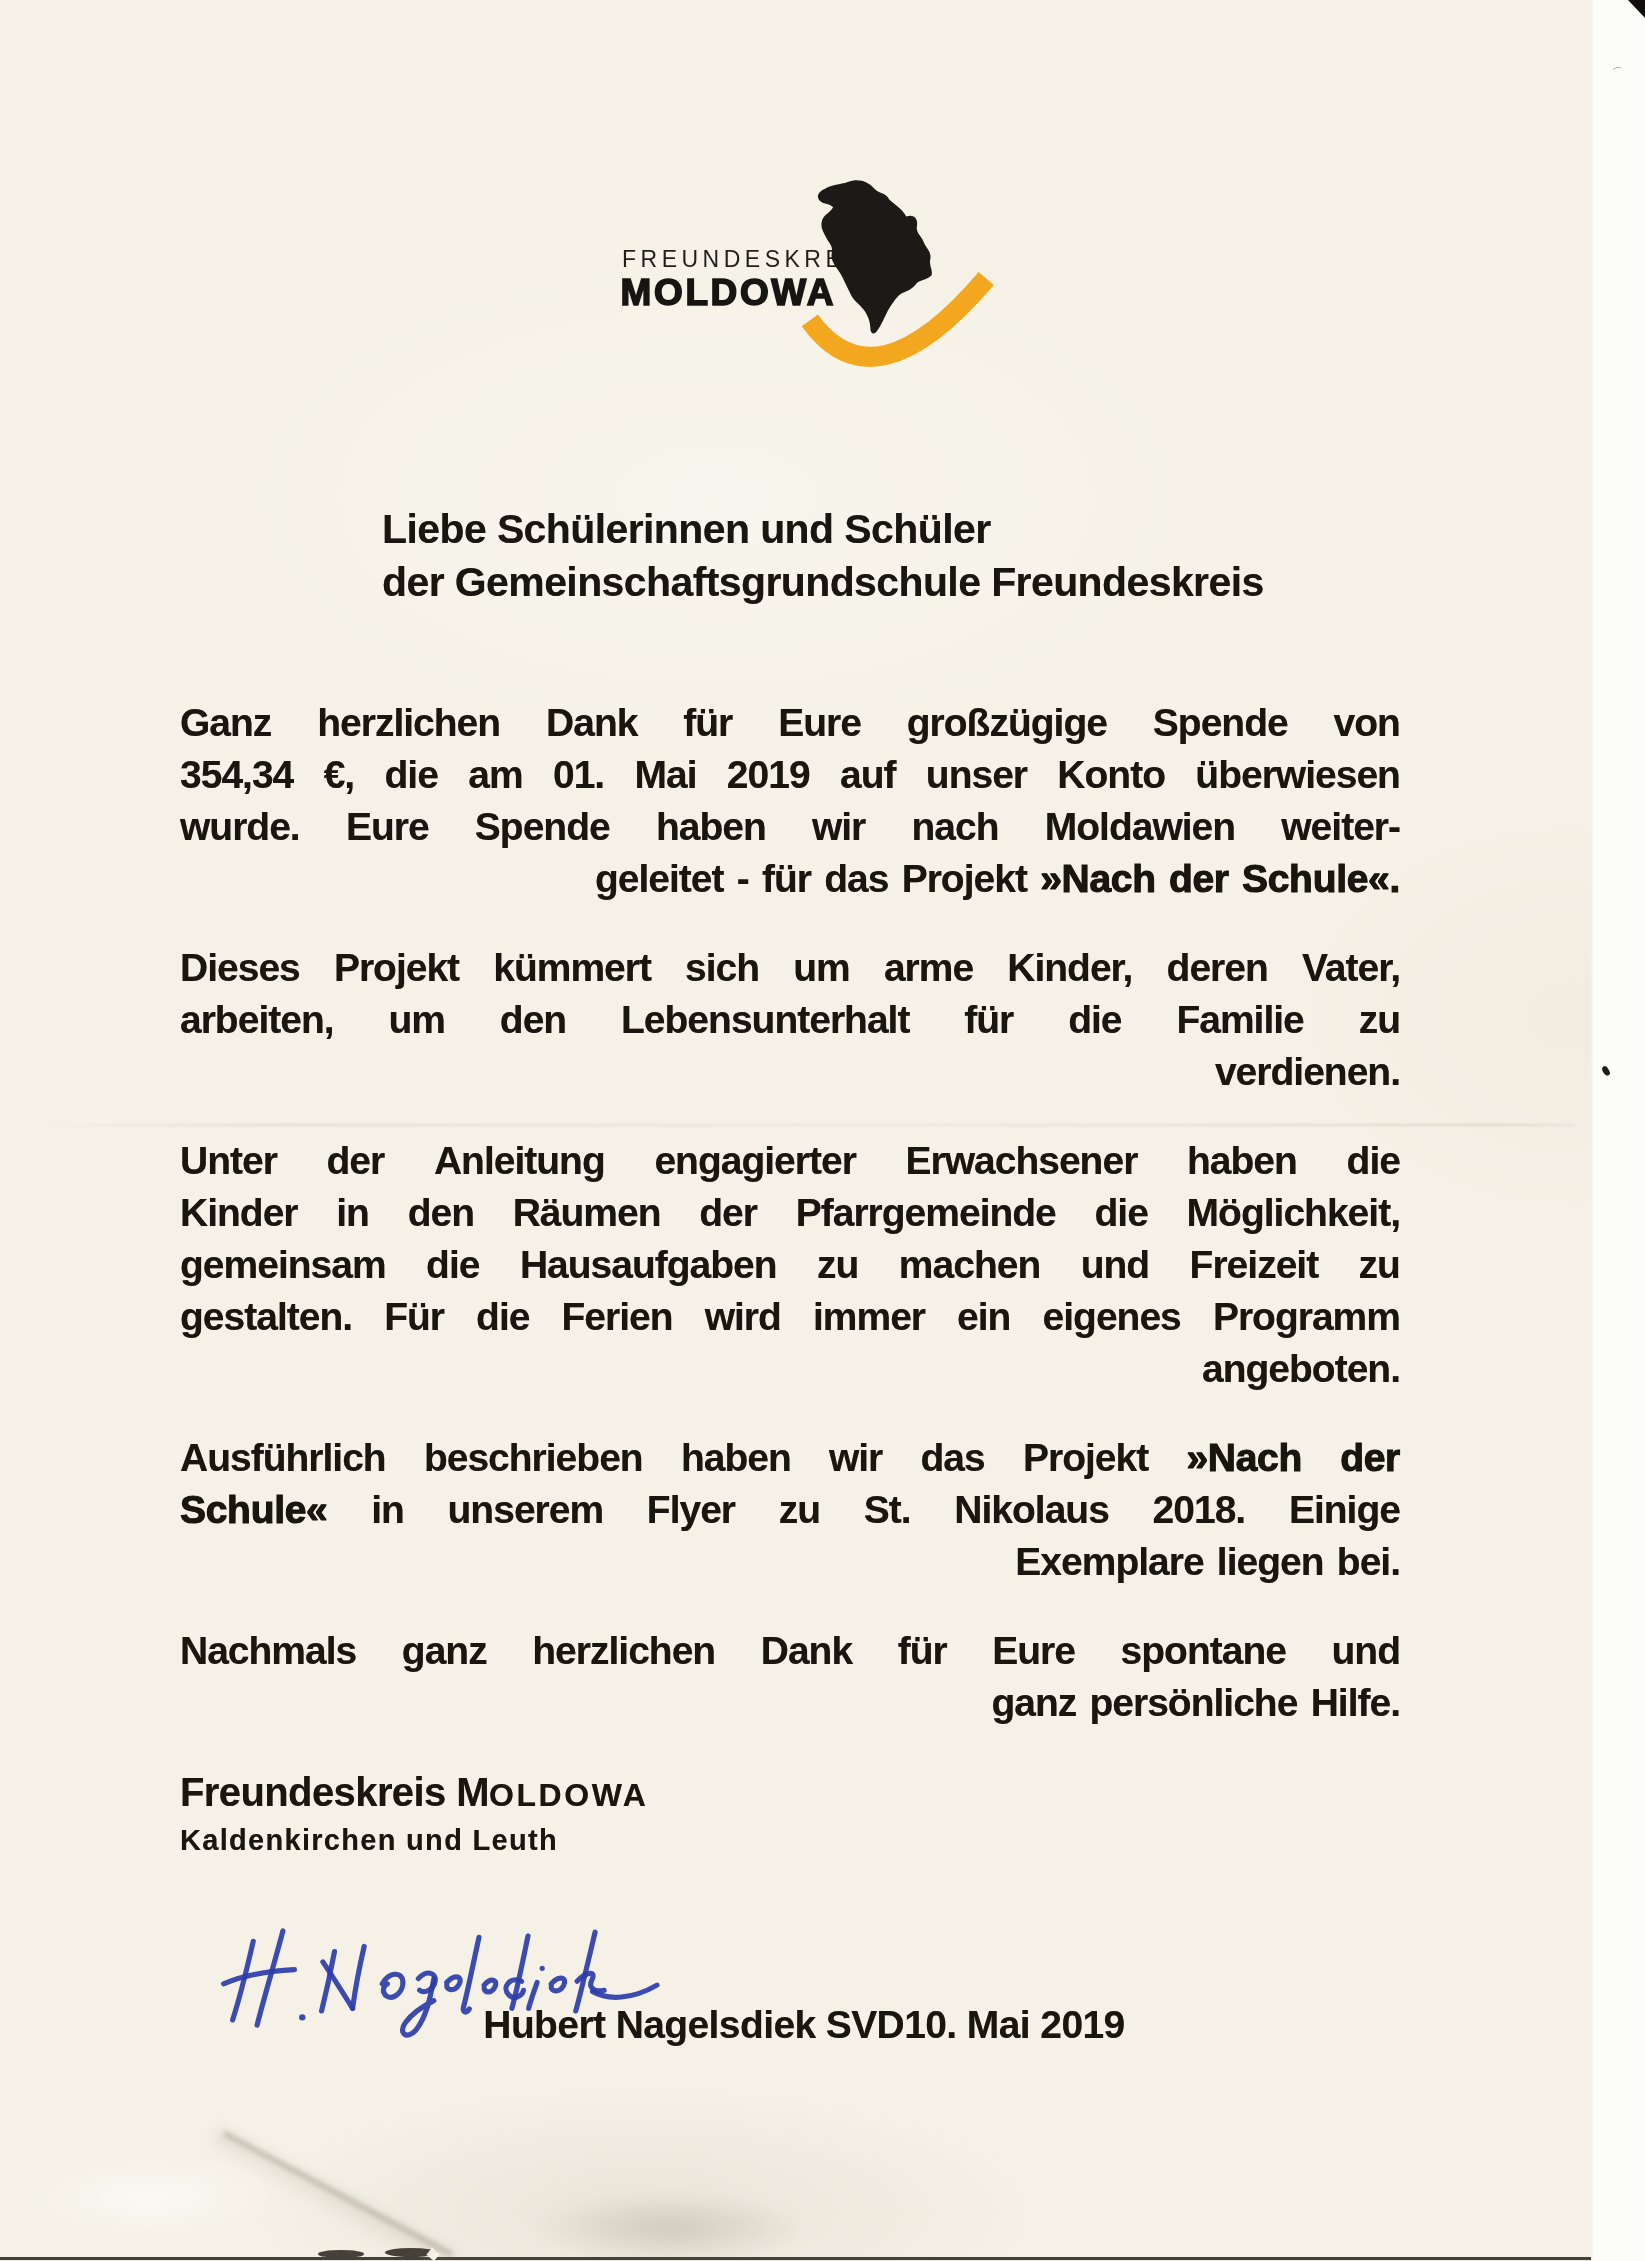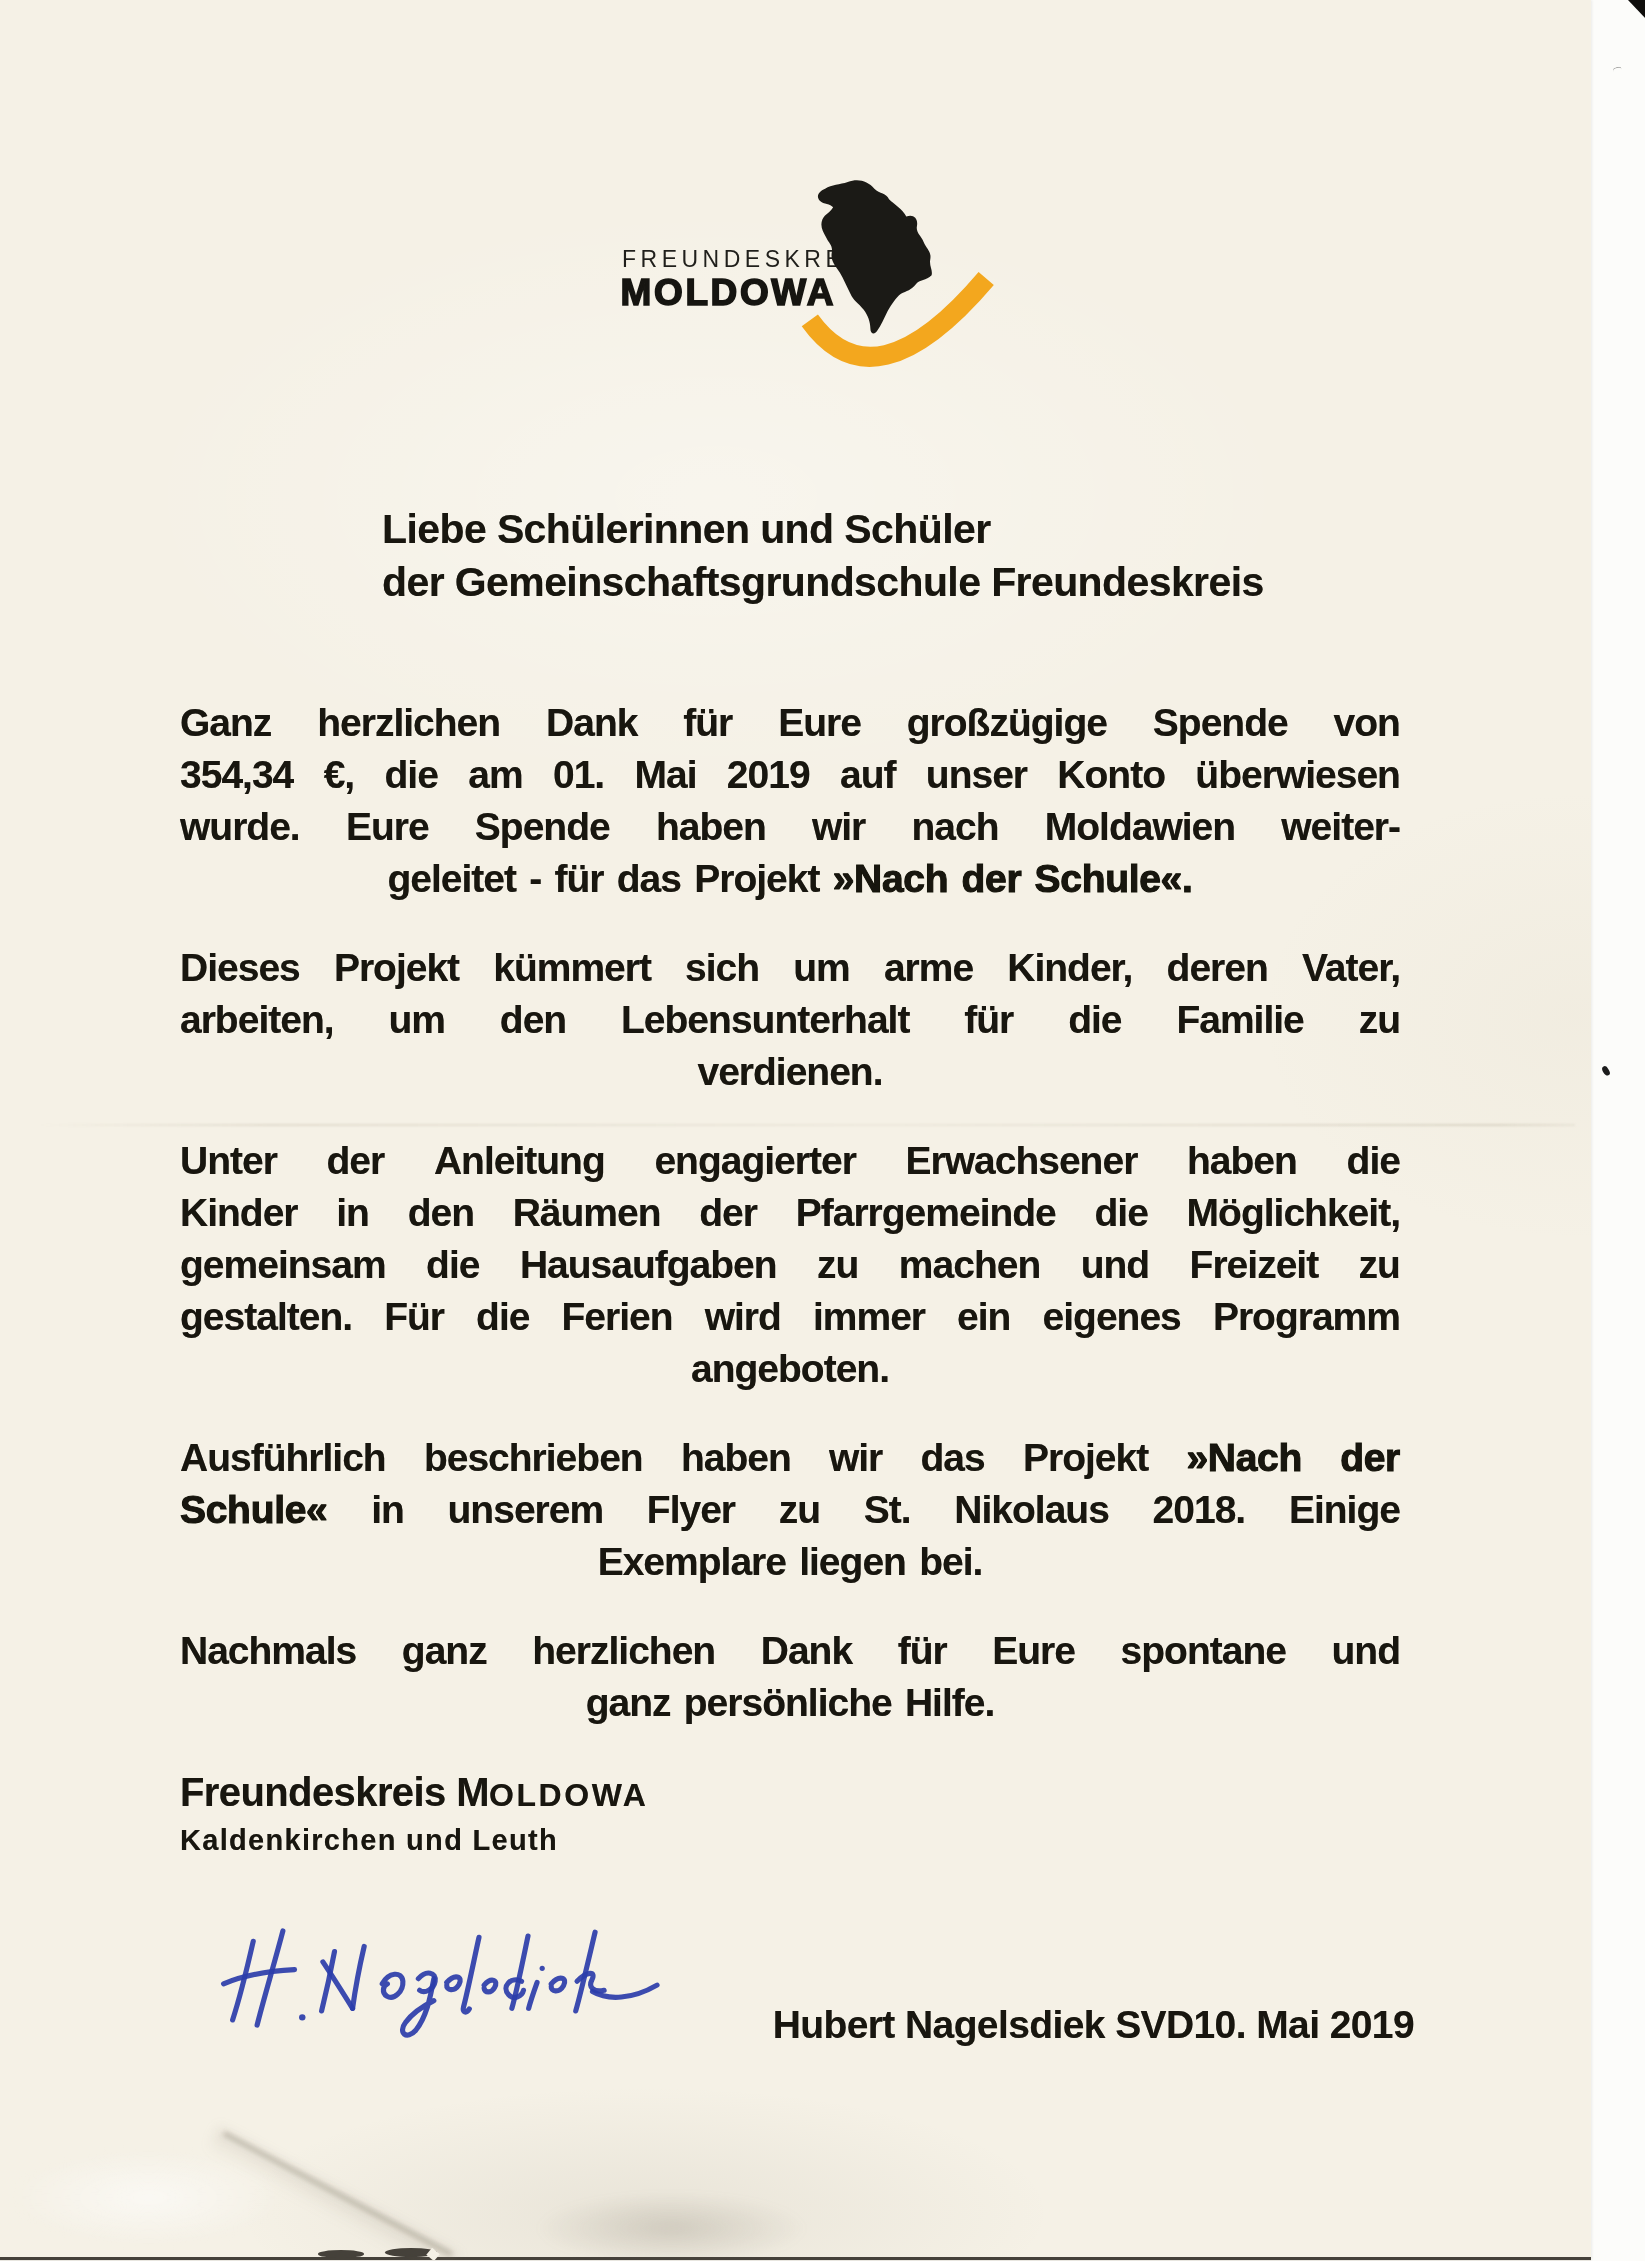--- a/index.html
+++ b/index.html
@@ -32,39 +32,39 @@
     font-size:41px;font-weight:bold;line-height:53px;letter-spacing:-0.6px;
     text-shadow:0 0 0.6px rgba(24,22,15,0.5);}
 
   
   #letter-body{position:absolute;left:180px;top:701px;width:1220px;color:#18160f;
     text-shadow:0 0 0.6px rgba(24,22,15,0.5);}
   .para{margin:0 0 37px 0;}
   .tline{display:flex;height:52px;font-size:39px;font-weight:bold;
     letter-spacing:-1px;white-space:nowrap;}
   .tline.just{justify-content:space-between;}
-  .tline:not(.just){justify-content:center;column-gap:0.34em;}
+  .tline:not(.just){justify-content:flex-end;column-gap:0.34em;}
   .w{display:inline-block;}
   .w.heavy{-webkit-text-stroke:1px #141309;letter-spacing:-0.3px;}
 
   
   #signoff{margin-top:1.3px;}
   .signoff-line1{height:54px;font-size:40px;font-weight:bold;letter-spacing:-0.6px;}
   .org-rest{font-size:32px;letter-spacing:2.6px;}
   .signoff-line2{height:54px;font-size:29px;font-weight:bold;letter-spacing:1.3px;}
 
   
   #signature{position:absolute;left:213px;top:1909px;}
   #signature path{fill:none;stroke:var(--sig-ink,#2b3daa);stroke-width:8;
     stroke-linecap:round;stroke-linejoin:round;opacity:0.92;}
   #signature circle{fill:var(--sig-ink,#2b3daa);opacity:0.92;}
 
   
   #footer-row{position:absolute;left:194px;top:2002px;width:1220px;display:flex;
-    justify-content:flex-end;color:#18160f;font-size:39px;font-weight:bold;
+    justify-content:center;color:#18160f;font-size:39px;font-weight:bold;
     line-height:46px;letter-spacing:-0.6px;text-shadow:0 0 0.6px rgba(24,22,15,0.5);}
 
   
   .crease-h{position:absolute;left:39px;top:1124px;width:1536px;height:1.9px;
     background:linear-gradient(to right, rgba(150,138,112,0), rgba(150,138,112,0.20) 15%,
       rgba(150,138,112,0.08) 55%, rgba(150,138,112,0.25) 95%, rgba(150,138,112,0.1));
     filter:blur(1px);}
   .crease-diag-soft{position:absolute;left:219px;top:2127px;width:271px;height:26px;
     background:linear-gradient(to bottom, rgba(130,120,102,0.18), rgba(130,120,102,0));
     transform:rotate(28deg);transform-origin:left top;filter:blur(5.8px);}

